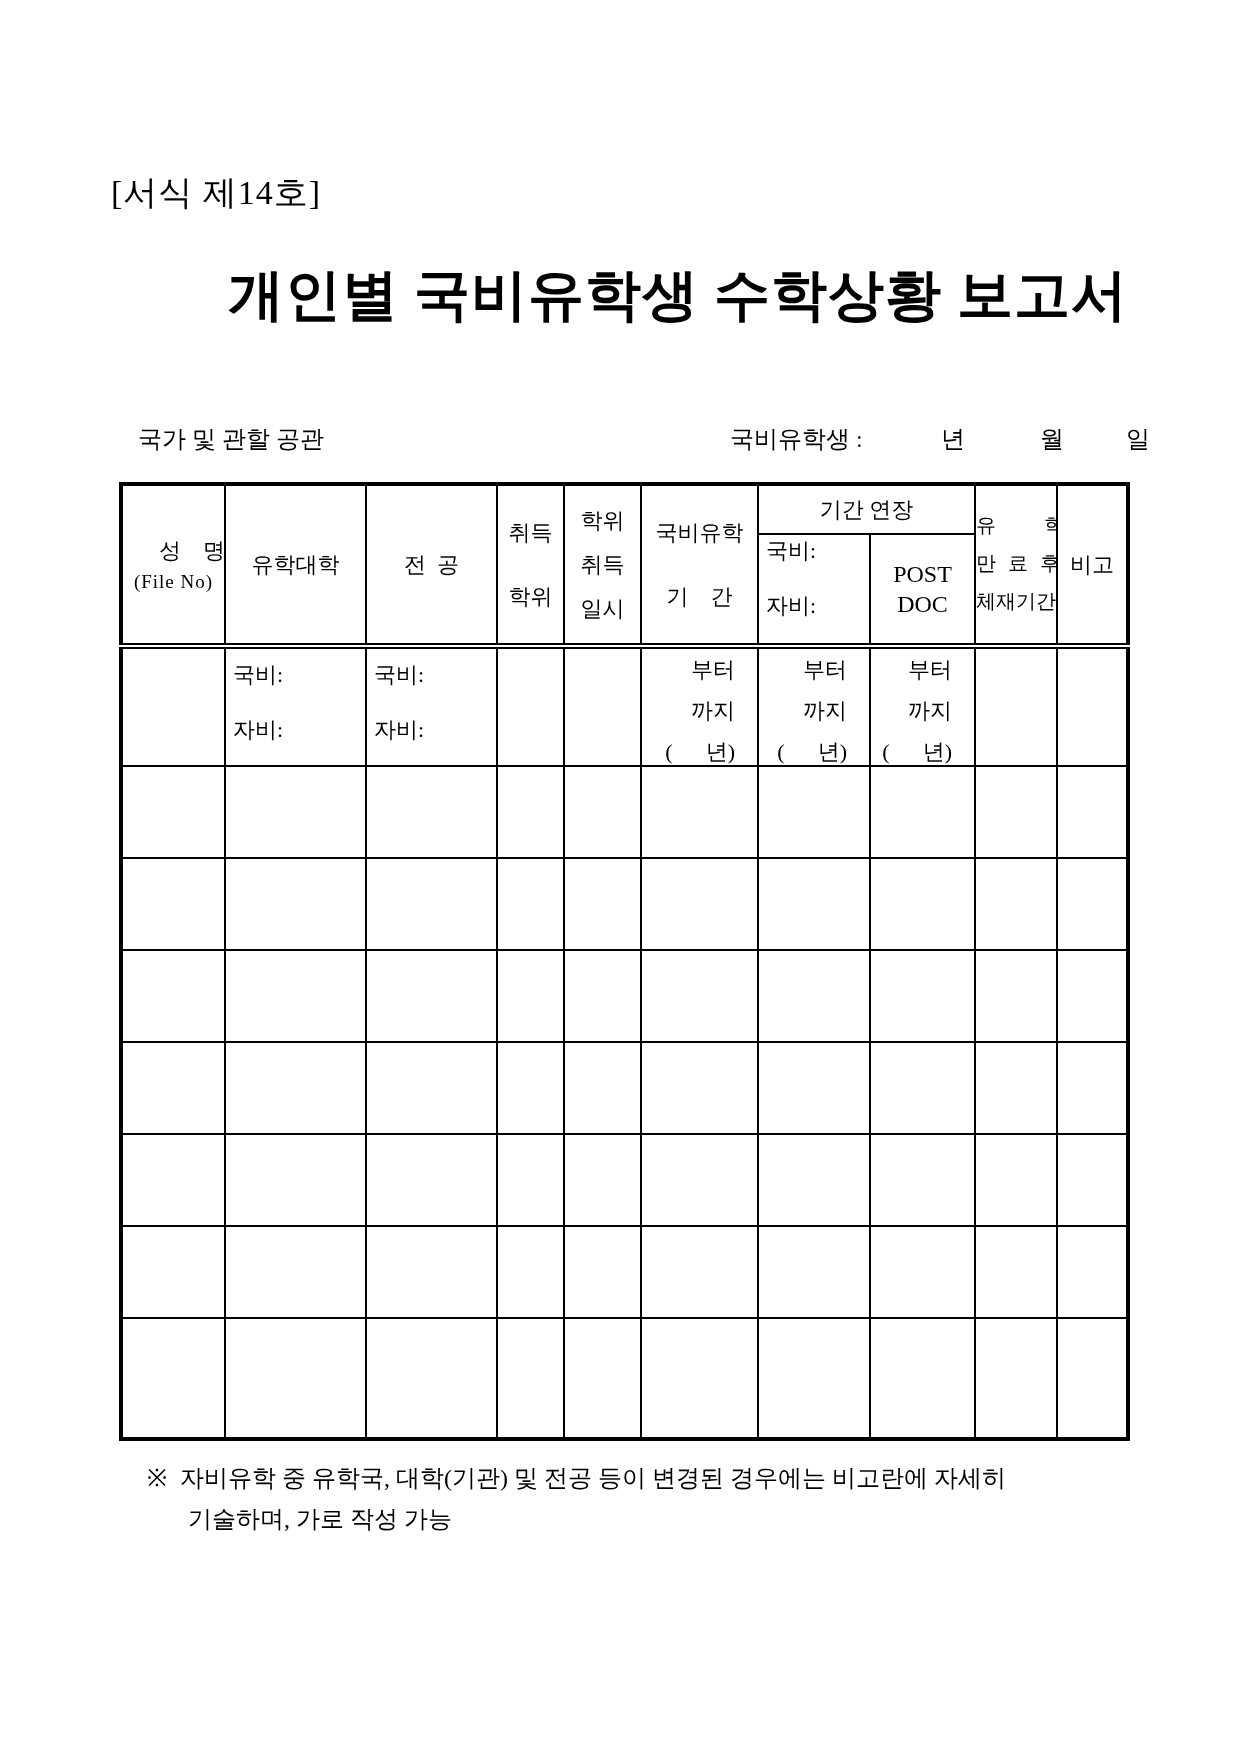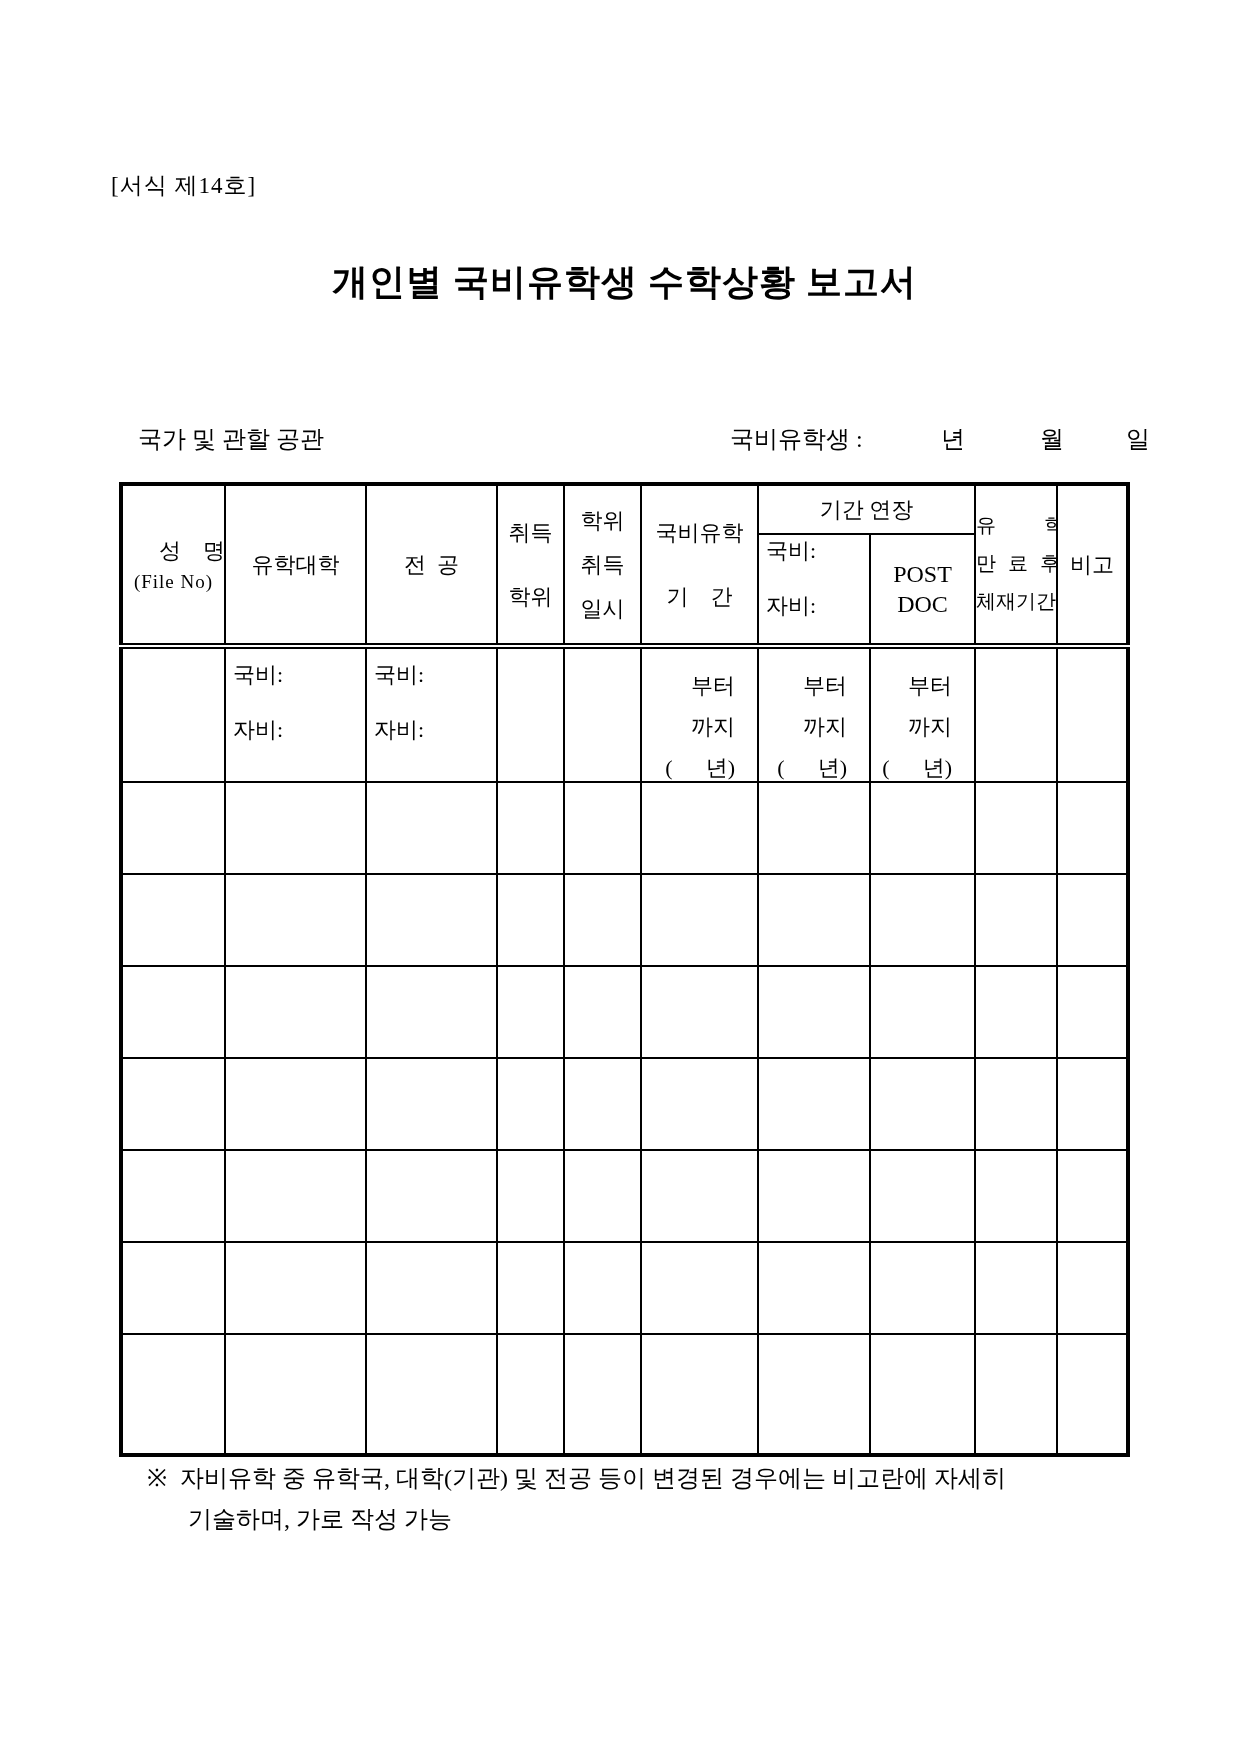--- a/index.html
+++ b/index.html
@@ -2,22 +2,22 @@
 <html><head>
 <meta charset="utf-8">
 <style>
   html,body{margin:0;padding:0;background:#ffffff;}
   body{
     width:1240px;height:1753px;position:relative;
     font-family:"Liberation Serif","DejaVu Serif",serif;
     color:#000;
   }
   .abs{position:absolute;}
-  #form-no{left:111px;top:170px;font-size:23px;letter-spacing:1px;}
-  #title{left:121px;top:258px;width:1007px;text-align:center;font-size:36px;font-weight:bold;letter-spacing:1px;white-space:pre;}
+  #form-no{left:111px;top:170px;font-size:34px;letter-spacing:1px;}
+  #title{left:121px;top:258px;width:1007px;text-align:right;font-size:56px;font-weight:bold;letter-spacing:1px;white-space:pre;}
   .meta{top:423px;font-size:24px;white-space:pre;margin-left:16px;}
   #meta-left{left:122px;}
   #date-label{left:714px;}
   #date-year{left:925px;}
   #date-month{left:1024px;}
   #date-day{left:1110px;}
 
   table{
     position:absolute;left:119px;top:482px;
     border-collapse:collapse;table-layout:fixed;
@@ -45,21 +45,21 @@
   .fund div{line-height:26px;padding-left:7px;}
   .fund div:nth-child(1){margin-top:3px;}
   .fund div:nth-child(2){margin-top:29px;}
 
   
   .fundcell{text-align:left;}
   .fundcell div{line-height:26px;padding-left:7px;}
   .fundcell div:nth-child(1){margin-top:13px;}
   .fundcell div:nth-child(2){margin-top:29px;}
   .pr div{line-height:26px;text-align:right;padding-right:22px;white-space:pre;}
-  .pr div:nth-child(1){margin-top:24px;}
+  .pr div:nth-child(1){margin-top:8px;}
   .pr div:nth-child(2){margin-top:17px;font-family:Liberation Mono, monospace;}
   .pr div:nth-child(3){margin-top:13px;}
 
   #footnote{left:121px;top:1458px;width:1012px;font-size:24px;line-height:41px;margin-left:26px;}
   #footnote .fl1 .mark{margin-right:13px;}
   #footnote .fl2{padding-left:41px;}
 </style>
 </head>
 <body>
 

